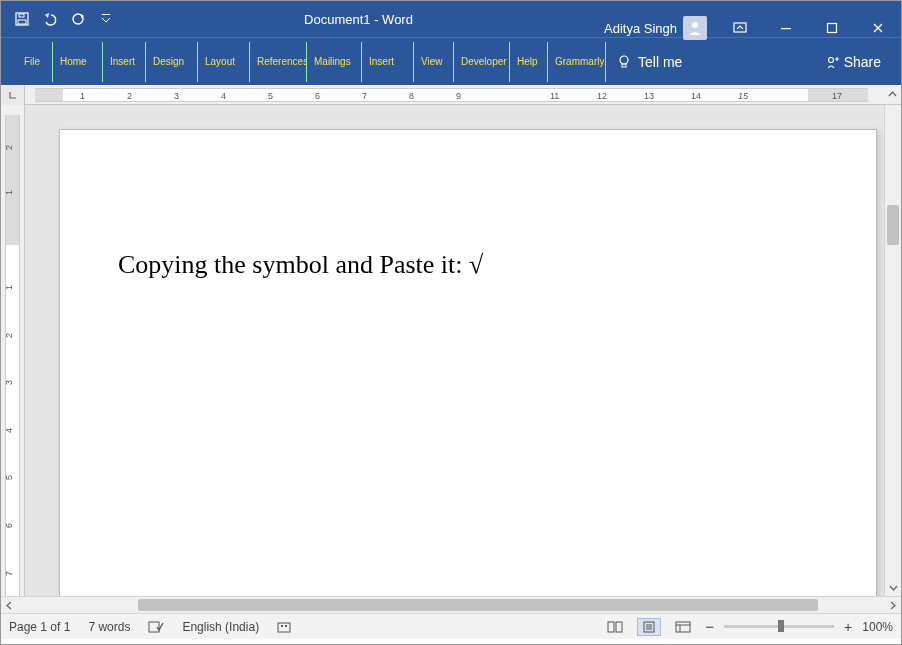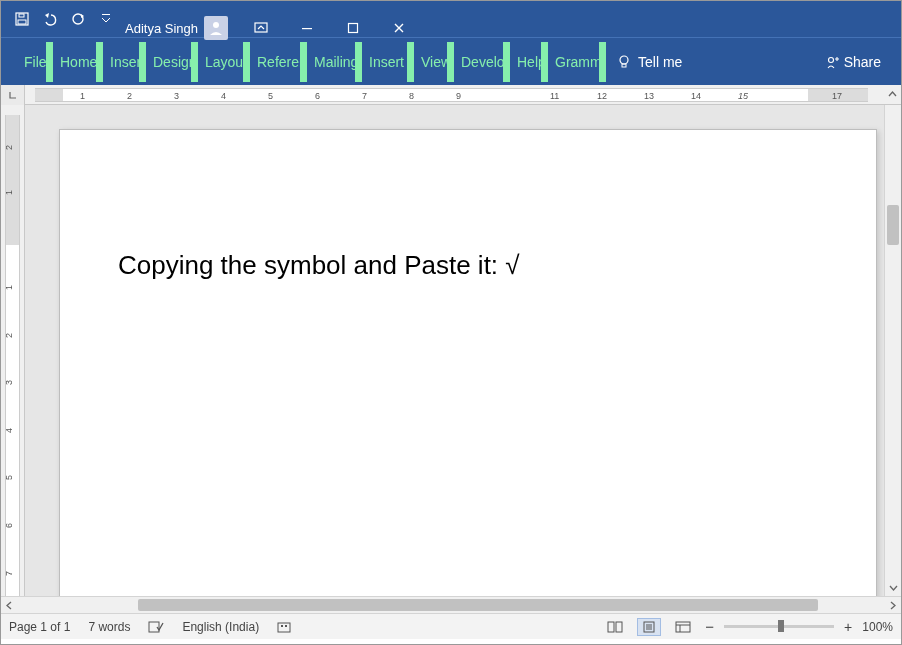--- a/index.html
+++ b/index.html
@@ -6,36 +6,36 @@
     body { width: 902px; height: 645px; overflow: hidden; background: #fff; border: 1px solid #999; position: relative; }
     .title-bar { height: 36px; background: #2b579a; display: flex; align-items: center; color: #fff; font-size: 13px; }
     .title-bar-left { display: flex; align-items: center; padding-left: 8px; gap: 2px; }
     .title-bar-left .tbtn { width: 26px; height: 26px; display: flex; align-items: center; justify-content: center; cursor: pointer; }
     .title-bar-center { flex: 1; text-align: center; white-space: nowrap; }
     .title-bar-right { display: flex; align-items: center; margin-top: 18px; }
     .user-name { padding: 0 6px; }
     .avatar { width: 24px; height: 24px; background: #c9d1e6; display: flex; align-items: center; justify-content: center; border-radius: 2px; margin-right: 10px;}
     .win-btn { width: 46px; height: 36px; display: flex; align-items: center; justify-content: center; cursor: pointer; }
     .ribbon-tabs { height: 48px; background: #2b579a; display: flex; align-items: center; padding: 0 10px 0 16px; border-top: 1px solid #4472b6; }
-    .ribbon-tabs .rtab { color: #86efac; font-size: 14px; padding: 0 7px; height: 40px; display: flex; align-items: center; cursor: pointer; white-space: nowrap; overflow: hidden; border-right: 7px solid #86efac; }
+    .ribbon-tabs .rtab { color: #fde047; font-size: 10px; padding: 0 7px; height: 40px; display: flex; align-items: center; cursor: pointer; white-space: nowrap; overflow: hidden; border-right: 1px solid #86efac; }
     .ribbon-tabs .rtab:last-of-type { border-right: none; }
     .ribbon-tabs .spacer { flex: 1; }
     .ribbon-tabs .tellme { display: flex; align-items: center; gap: 6px; color:#fff; font-size:14px; padding:0 10px; }
     .ribbon-tabs .share { display: flex; align-items: center; gap: 4px; color:#fff; font-size:14px; padding:0 10px; cursor:pointer;}
     .ruler-h { height: 20px; background: #f0f0f0; border-bottom: 1px solid #c8c8c8; display: flex; align-items: center; position: relative; font-size: 8px; color: #666; }
     .ruler-h .corner { width: 24px; height: 20px; background:#eaeaea; border-right:1px solid #c8c8c8; display:flex; align-items:center; justify-content:center;}
     .ruler-h .hrule { flex:1; position:relative; height:14px; background:#fff; margin:3px 16px 3px 10px; border-top:1px solid #ccc; border-bottom:1px solid #ccc; overflow:hidden;}
     .hrule .u { position:absolute; top:0; font-size:9px; color:#555; }
     .main { display:flex; height: 491px; }
     .ruler-v { width:24px; background:#f0f0f0; border-right:1px solid #c8c8c8; position:relative; font-size:8px; color:#666;}
     .vrule { position:absolute; left:4px; right:4px; top:10px; bottom:0; background:#fff; border-left:1px solid #ccc; border-right:1px solid #ccc;}
     .vrule .u{position:absolute;left:3px;font-size:9px;color:#555;transform:rotate(-90deg);transform-origin:left;}
     .doc-area { flex:1; background:#e6e6e6; overflow:hidden; position:relative;}
     .page { position:absolute; left:34px; top:24px; width:818px; height:720px; background:#fff; border:1px solid #bdbdbd; box-shadow: 2px 2px 6px rgba(0,0,0,0.15); padding: 120px 58px;}
-    .page-text { font-size: 26px; font-family: Liberation Sans, sans-serif; color: #000; }
+    .page-text { font-size: 26px; font-family: Liberation Serif, serif; color: #000; }
     .vscroll { width:17px; background:#f0f0f0; border-left:1px solid #d4d4d4; position:relative;}
     .vscroll .ar{width:17px;height:17px;display:flex;align-items:center;justify-content:center;cursor:pointer;}
     .vscroll .thumb{position:absolute;left:2px;right:2px;top:100px;height:40px;background:#c1c1c1;border-radius:2px;}
     .hscroll-row{height:17px;background:#f0f0f0;border-top:1px solid #d4d4d4;display:flex;}
     .hscroll-row .hspace{width:120px;}
     .hscroll-row .track{flex:1;position:relative;}
     .hscroll-row .thumb{position:absolute;top:2px;bottom:2px;left:0;width:680px;background:#c1c1c1;border-radius:2px;}
     .hscroll-row .ar{width:17px;display:flex;align-items:center;justify-content:center;cursor:pointer;}
     .status-bar{height:26px;background:#f3f3f3;border-top:1px solid #d4d4d4;display:flex;align-items:center;font-size:12px;color:#444;padding:0 8px;gap:18px;}
     .status-bar .sb-right{margin-left:auto;display:flex;align-items:center;gap:10px;}
@@ -69,20 +69,23 @@
           <circle cx="7" cy="7" r="5" fill="none" stroke="#fff" stroke-width="1.4"></circle>
           <path d="M10 2 L13 4 L10 6 Z" fill="#fff"></path>
         </svg>
     </div>
     <div class="tbtn">
       <svg width="8" height="12" viewBox="0 0 8 12">
           <rect x="0" y="1" width="8" height="1" fill="#fff"></rect>
           <path d="M0 5 L4 9 L8 5" fill="none" stroke="#fff" stroke-width="1"></path>
         </svg>
     </div>
+  </div>
+  <div class="title-bar-center">
+    <span>Document1</span><span> - </span><span>Word</span>
   </div>
   <div class="title-bar-right">
     <div class="user-name">Aditya Singh</div>
     <div class="avatar">
       <svg width="16" height="16" viewBox="0 0 16 16">
           <circle cx="8" cy="5" r="3" fill="#fff"></circle>
           <path d="M2 15 Q8 9 14 15" fill="#fff"></path>
         </svg>
     </div>
     <div class="win-btn">

